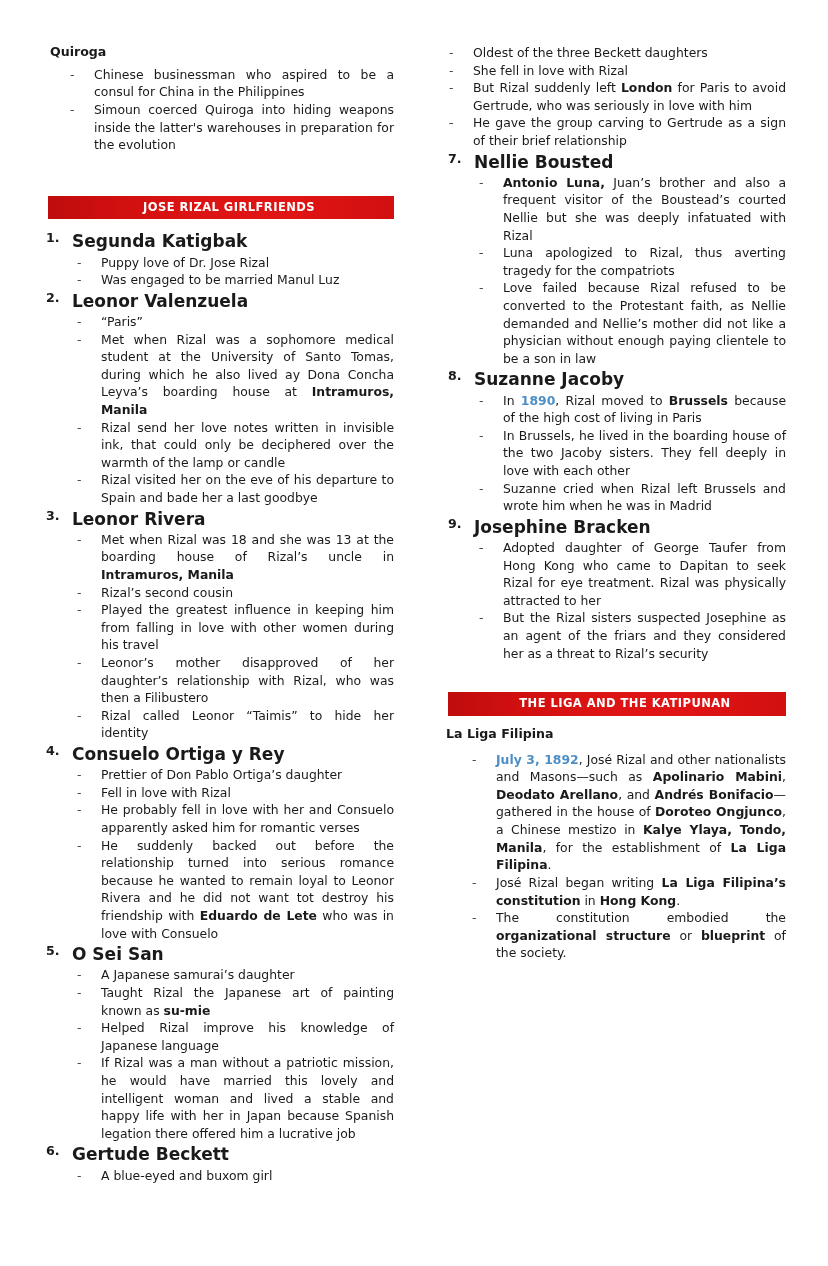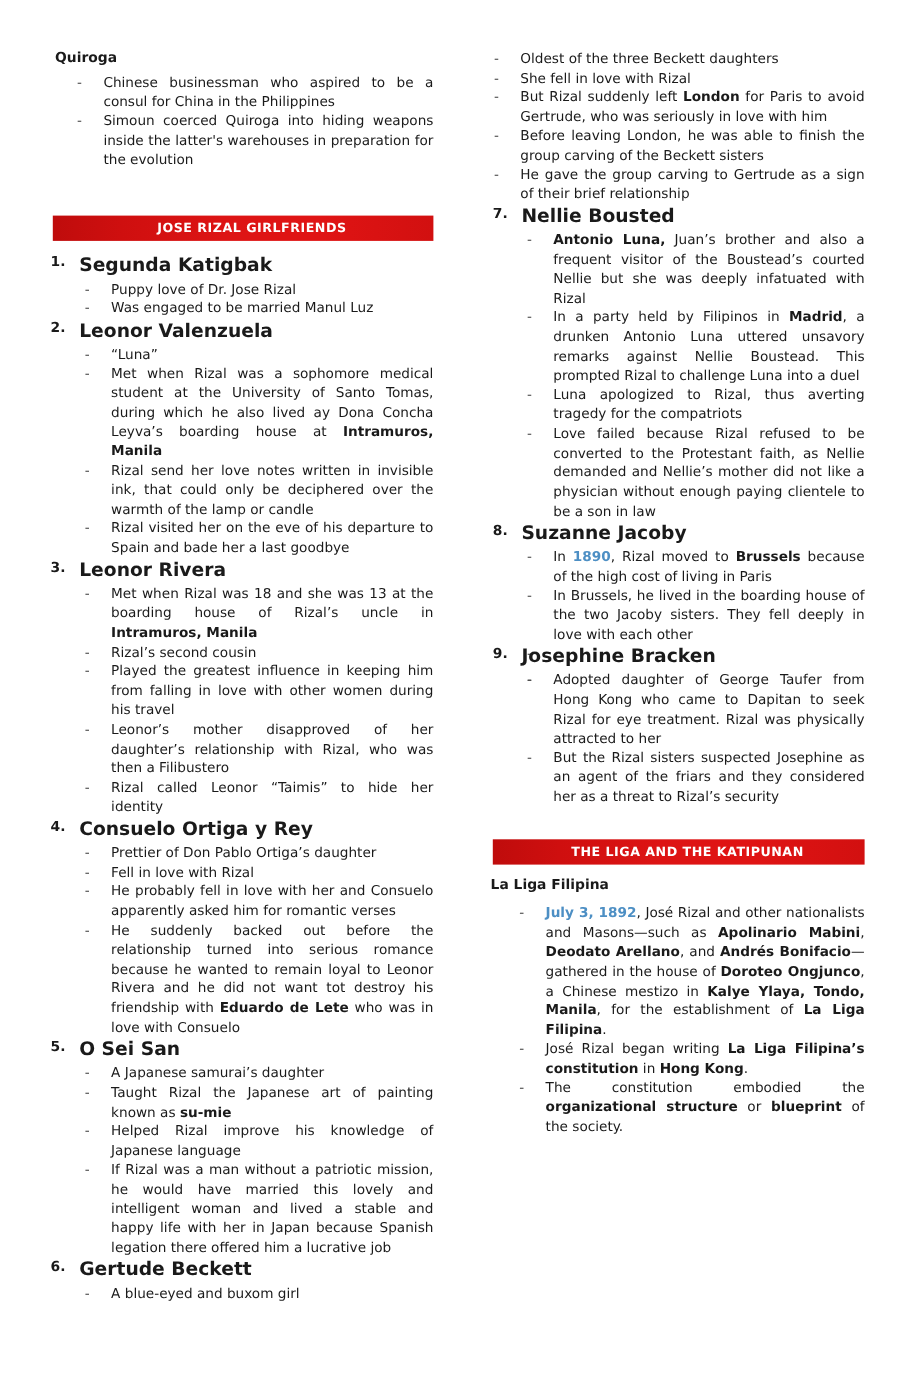--- a/index.html
+++ b/index.html
@@ -156,21 +156,21 @@
             </li>
           </ul>
         </li>
 
         <li class="numitem">
           <span class="num">2.</span>
           <span class="numtitle">Leonor Valenzuela</span>
           <ul class="dashlist">
             <li class="dashitem">
               <span class="dash">-</span>
-              <span>“Luna”</span>
+              <span>“Paris”</span>
             </li>
             <li class="dashitem">
               <span class="dash">-</span>
               <span>Met when Rizal was a sophomore medical student at the University of Santo Tomas, during which he also lived ay Dona Concha Leyva’s boarding house at <b>Intramuros, Manila</b></span>
             </li>
             <li class="dashitem">
               <span class="dash">-</span>
               <span>Rizal send her love notes written in invisible ink, that could only be deciphered over the warmth of the lamp or candle</span>
             </li>
             <li class="dashitem">
@@ -277,41 +277,39 @@
         <li class="dashitem">
           <span class="dash">-</span>
           <span>She fell in love with Rizal</span>
         </li>
         <li class="dashitem">
           <span class="dash">-</span>
           <span>But Rizal suddenly left <b>London</b> for Paris to avoid Gertrude, who was seriously in love with him</span>
         </li>
         <li class="dashitem">
           <span class="dash">-</span>
-          <span>Before leaving London, he was able to finish the group carving of the Beckett sisters</span>
         </li>
         <li class="dashitem">
           <span class="dash">-</span>
           <span>He gave the group carving to Gertrude as a sign of their brief relationship</span>
         </li>
       </ul>
 
       <ol class="numlist">
 
         <li class="numitem">
           <span class="num">7.</span>
           <span class="numtitle">Nellie Bousted</span>
           <ul class="dashlist">
             <li class="dashitem">
               <span class="dash">-</span>
               <span><b>Antonio Luna,</b> Juan’s brother and also a frequent visitor of the Boustead’s courted Nellie but she was deeply infatuated with Rizal</span>
             </li>
             <li class="dashitem">
               <span class="dash">-</span>
-              <span>In a party held by Filipinos in <b>Madrid</b>, a drunken Antonio Luna uttered unsavory remarks against Nellie Boustead. This prompted Rizal to challenge Luna into a duel</span>
             </li>
             <li class="dashitem">
               <span class="dash">-</span>
               <span>Luna apologized to Rizal, thus averting tragedy for the compatriots</span>
             </li>
             <li class="dashitem">
               <span class="dash">-</span>
               <span>Love failed because Rizal refused to be converted to the Protestant faith, as Nellie demanded and Nellie’s mother did not like a physician without enough paying clientele to be a son in law</span>
             </li>
           </ul>
@@ -324,20 +322,21 @@
             <li class="dashitem">
               <span class="dash">-</span>
               <span>In <span class="blue">1890</span>, Rizal moved to <b>Brussels</b> because of the high cost of living in Paris</span>
             </li>
             <li class="dashitem">
               <span class="dash">-</span>
               <span>In Brussels, he lived in the boarding house of the two Jacoby sisters. They fell deeply in love with each other</span>
             </li>
             <li class="dashitem">
               <span class="dash">-</span>
+              <span>Suzanne cried when Rizal left Brussels and wrote him when he was in Madrid</span>
             </li>
           </ul>
         </li>
 
         <li class="numitem">
           <span class="num">9.</span>
           <span class="numtitle">Josephine Bracken</span>
           <ul class="dashlist">
             <li class="dashitem">
               <span class="dash">-</span>

